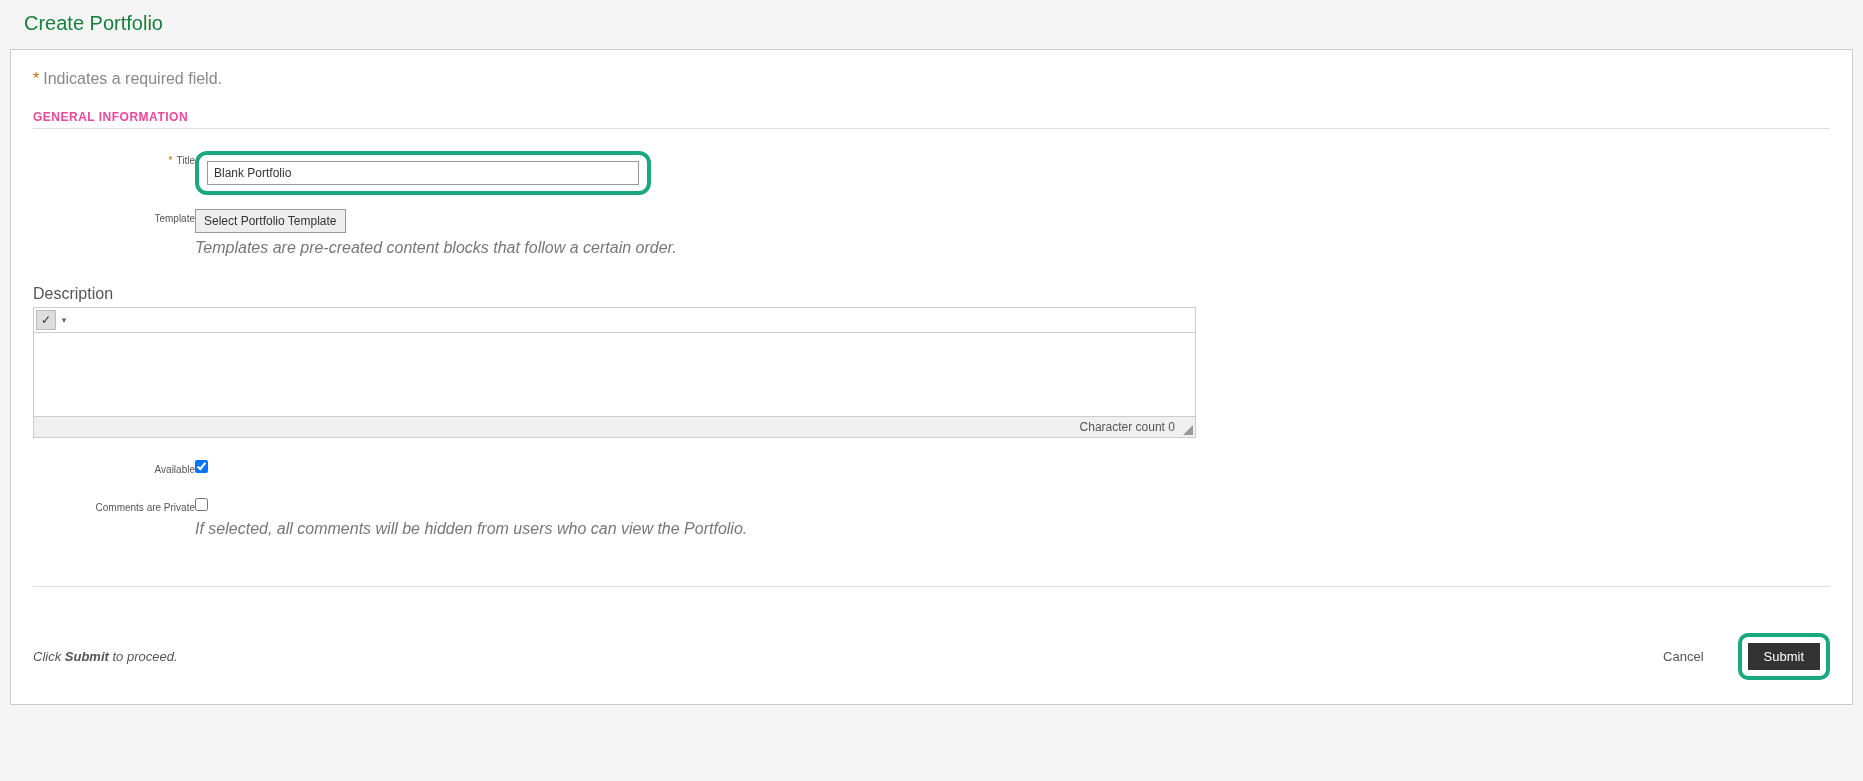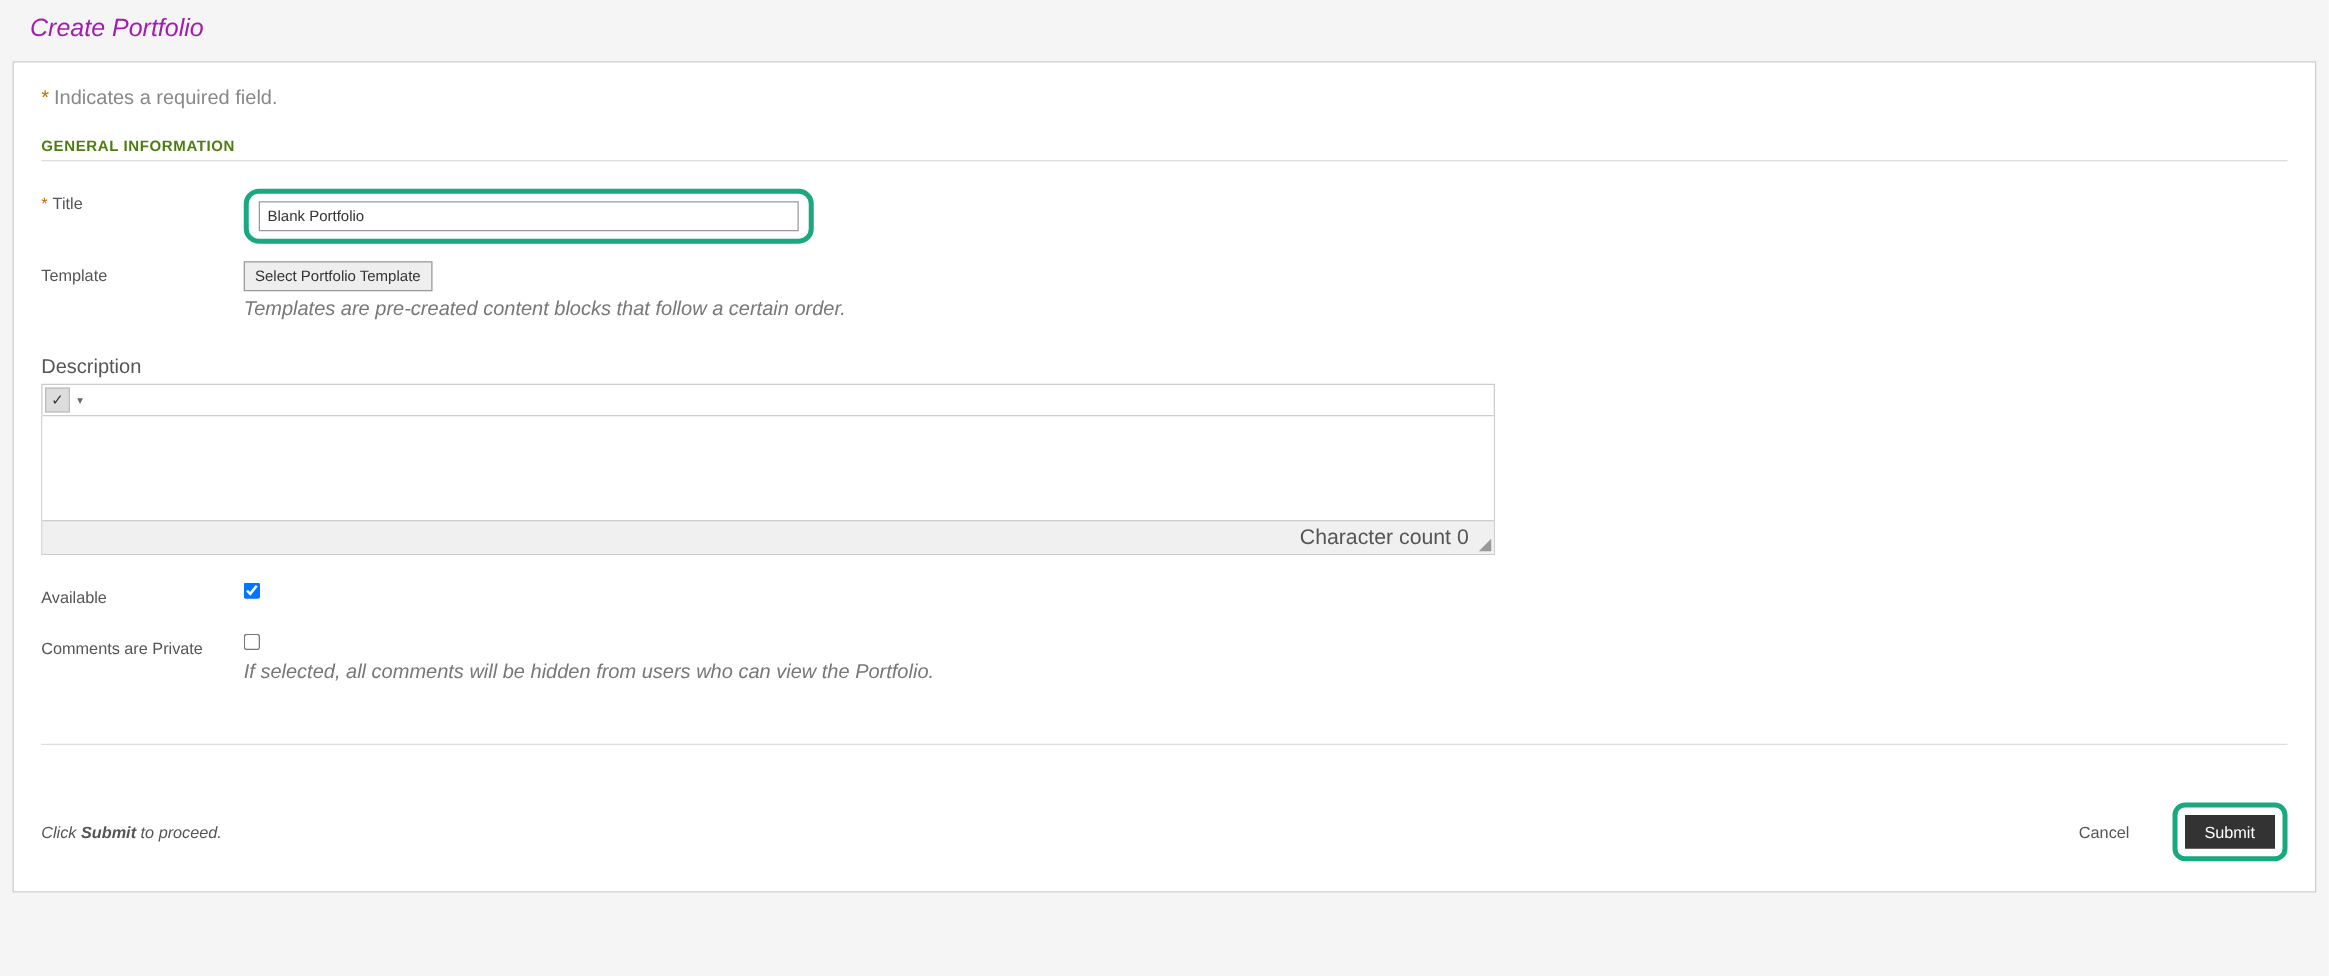--- a/index.html
+++ b/index.html
@@ -8,59 +8,59 @@
   background: #f5f5f5;
   color: #333;
   font-size: 13px;
 }
 .page-wrapper {
   padding: 0 10px 10px;
 }
 .page-title {
   font-size: 20px;
   font-weight: 400;
-  color: #a21caf;
+  color: #15803d;
   padding: 12px 14px 14px;
-  font-style: italic;
 }
 .panel {
   background: #fff;
   border: 1px solid #ccc;
   padding: 20px 22px 24px;
   position: relative;
 }
 .required-note {
   color: #888;
   font-size: 16px;
 }
 .req-star {
   color: #cc6600;
   margin-right: 4px;
 }
 .section-header {
   margin-top: 22px;
   font-size: 12px;
   font-weight: 700;
   letter-spacing: 0.5px;
-  color: #4d7c0f;
+  color: #ec4899;
   padding-bottom: 4px;
   border-bottom: 1px solid #ddd;
 }
 .form-row {
   display: flex;
   align-items: flex-start;
   margin-top: 22px;
 }
 .form-row.tight { margin-top: 14px; }
 .label-col {
   width: 162px;
   flex: 0 0 162px;
   color: #555;
-  font-size: 13px;
+  font-size: 10px;
   padding-top: 4px;
+  text-align: right;
 }
 .field-col {
   flex: 0 0 auto;
 }
 .highlight-ring {
   border: 4px solid #1aa881;
   border-radius: 12px;
   padding: 6px 8px;
   display: inline-block;
 }
@@ -134,21 +134,21 @@
   height: 84px;
   border-top: 1px solid #ccc;
   position: relative;
   overflow-y: scroll;
   background: #fff;
 }
 .editor-footer {
   border-top: 1px solid #ccc;
   background: #f0f0f0;
   text-align: right;
-  font-size: 17px;
+  font-size: 12px;
   color: #555;
   padding: 3px 20px 3px 8px;
   position: relative;
 }
 .resize-handle {
   position: absolute;
   right: 2px;
   bottom: 2px;
   width: 12px;
   height: 12px;

